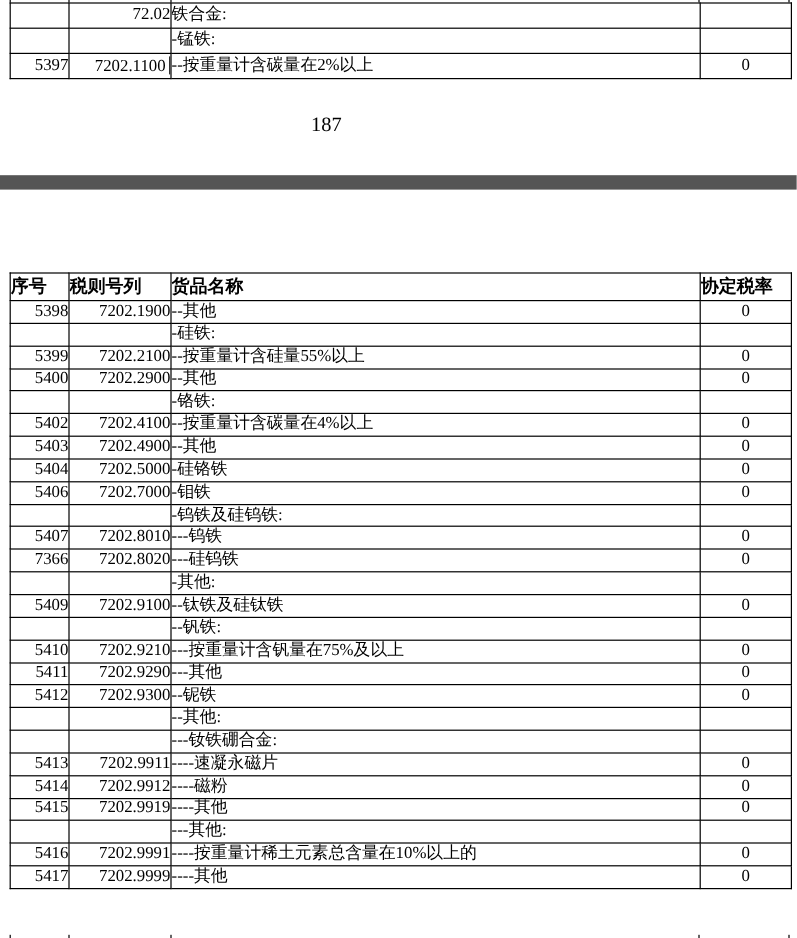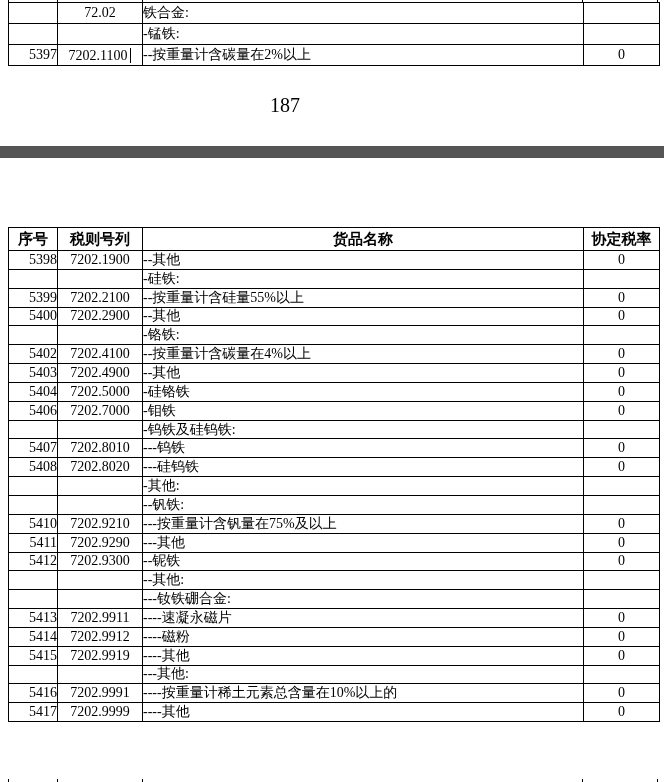--- a/index.html
+++ b/index.html
@@ -25,48 +25,48 @@
     padding: 0;
     font-size: 14px;
     line-height: 1;
     white-space: nowrap;
     overflow: hidden;
     vertical-align: middle;
   }
   .doc-table th {
     font-weight: bold;
     font-size: 15px;
-    text-align: center;
+    text-align: left;
     height: 23px;
   }
   .fragment-table { top: 2px; }
   .fragment-table tr { height: 21px; }
   .main-table { top: 227px; }
   .main-table tbody tr { height: 18.85px; }
 
   .serial-cell { text-align: right; padding-right: 4px; }
-  .code-cell   { text-align: center;  padding-left: 5px; }
+  .code-cell   { text-align: right;  padding-left: 5px; }
   .name-cell   { text-align: left;  padding-left: 4px; margin-left: 48px; }
   .rate-cell   { text-align: center; }
 
   .caret {
     display: inline-block;
     width: 1px; height: 15px;
     background: #000;
     margin-left: 3px;
     vertical-align: -3px;
   }
 
   
   .page-number {
     position: absolute;
-    top: 94px; left: 13px;
+    top: 94px; left: 0;
     width: 544px;
     text-align: center;
-    font-size: 20px;
+    font-size: 17px;
   }
 
   
   .page-separator {
     position: absolute;
     left: 0; top: 146px;
     width: 664px; height: 12px;
     background: #555555;
   }
 
@@ -195,30 +195,36 @@
         <td class="name-cell">-钨铁及硅钨铁:</td>
         <td class="rate-cell"></td>
       </tr>
       <tr>
         <td class="serial-cell">5407</td>
         <td class="code-cell">7202.8010</td>
         <td class="name-cell">---钨铁</td>
         <td class="rate-cell">0</td>
       </tr>
       <tr>
-        <td class="serial-cell">5408</td>
+        <td class="serial-cell">7366</td>
         <td class="code-cell">7202.8020</td>
         <td class="name-cell">---硅钨铁</td>
         <td class="rate-cell">0</td>
       </tr>
       <tr>
         <td class="serial-cell"></td>
         <td class="code-cell"></td>
         <td class="name-cell">-其他:</td>
         <td class="rate-cell"></td>
+      </tr>
+      <tr>
+        <td class="serial-cell">5409</td>
+        <td class="code-cell">7202.9100</td>
+        <td class="name-cell">--钛铁及硅钛铁</td>
+        <td class="rate-cell">0</td>
       </tr>
       <tr>
         <td class="serial-cell"></td>
         <td class="code-cell"></td>
         <td class="name-cell">--钒铁:</td>
         <td class="rate-cell"></td>
       </tr>
       <tr>
         <td class="serial-cell">5410</td>
         <td class="code-cell">7202.9210</td>

